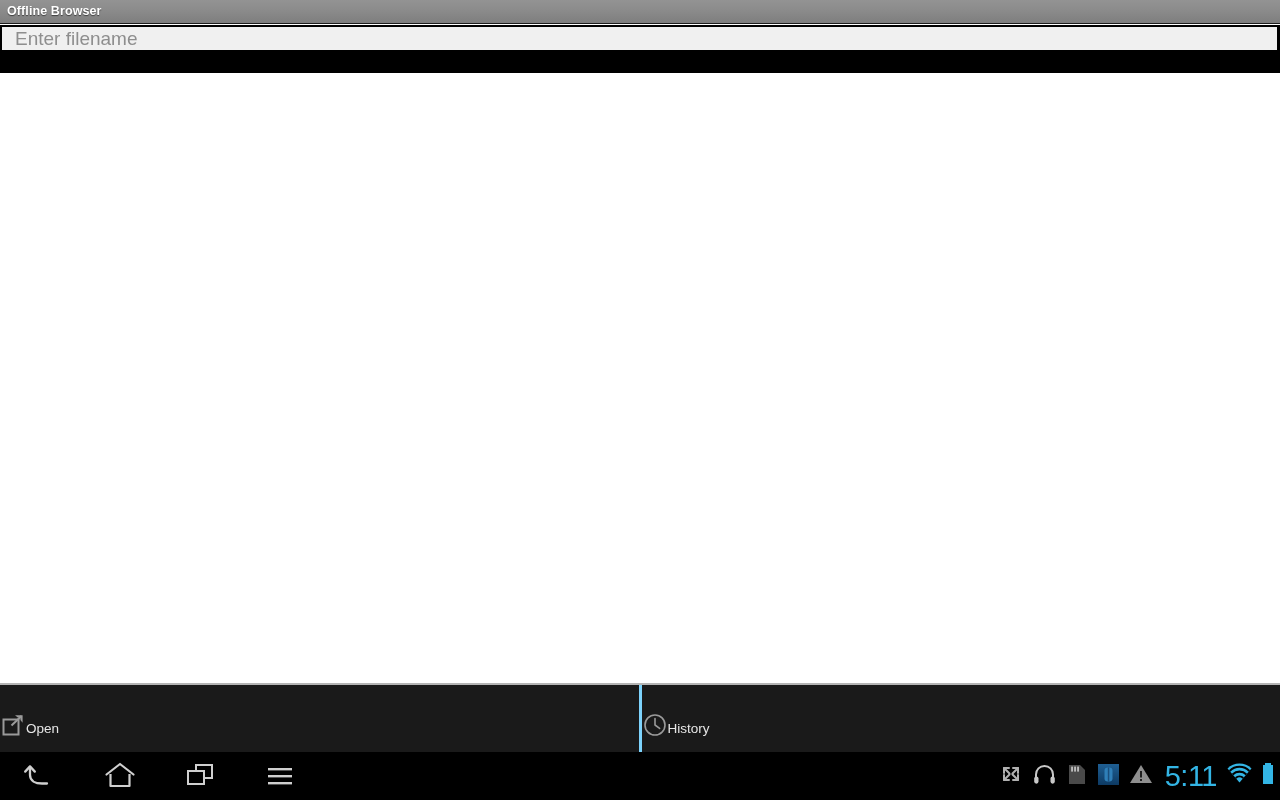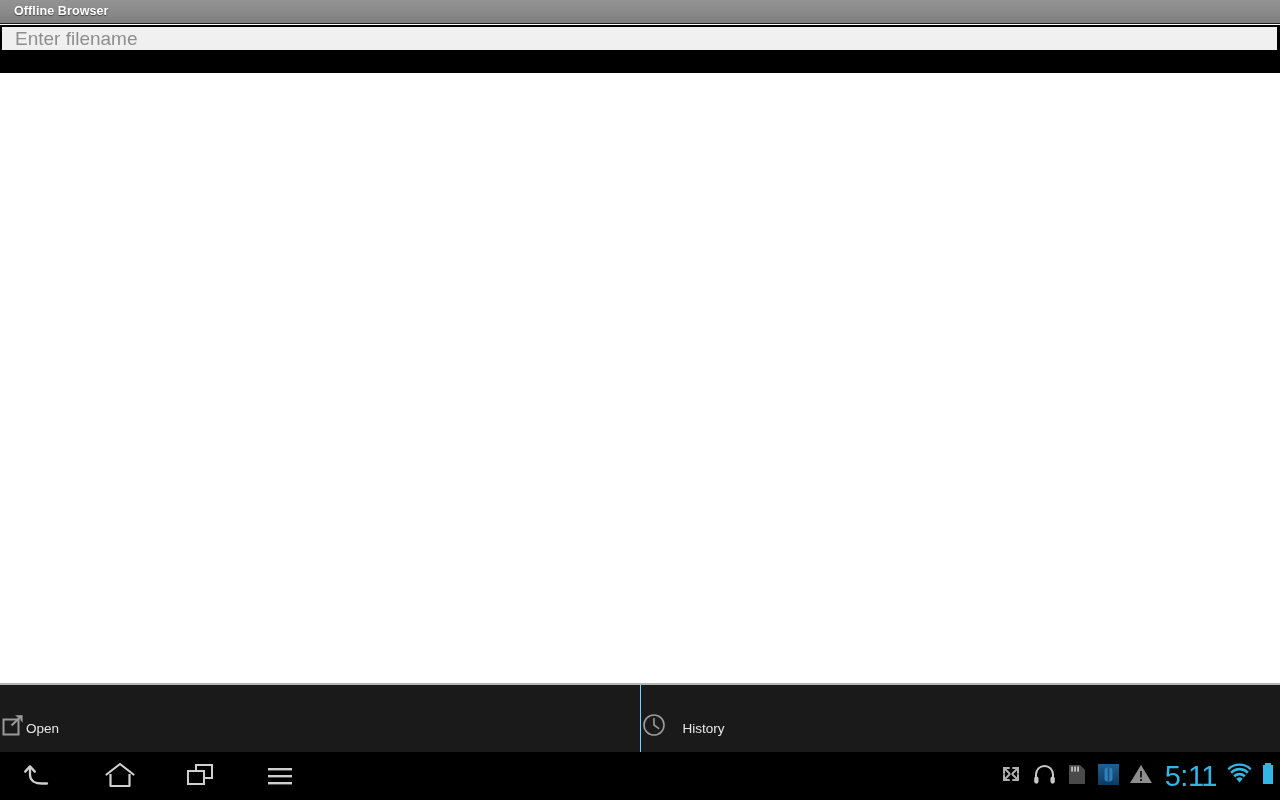--- a/index.html
+++ b/index.html
@@ -28,21 +28,21 @@
     background: linear-gradient(to bottom, #939393 0%, #8b8b8b 45%, #7e7e7e 100%);
     border-bottom: 1px solid #1d1d1d;
     box-sizing: border-box;
     display: flex;
     align-items: center;
   }
   .title-text {
     color: #ffffff;
     font-size: 12.5px;
     font-weight: bold;
-    padding-left: 14px;
+    padding-left: 7px;
     letter-spacing: 0.1px;
     text-shadow: 0 1px 1px rgba(0,0,0,0.55);
     line-height: 1;
   }
 
   
   .input-frame {
     position: absolute;
     left: 0; top: 25px;
     width: 1280px;
@@ -93,21 +93,21 @@
   .tb-item {
     flex: 1 1 0;
     position: relative;
     display: flex;
     flex-direction: row;
     align-items: center;
     justify-content: flex-start;
     padding-top: 13px;
     box-sizing: border-box;
   }
-  .tb-item + .tb-item { border-left: 1px solid #7dd3fc; gap: 16px; }
+  .tb-item + .tb-item { border-left: 3px solid #7dd3fc; }
   .tb-icon {
     width: 26px;
     height: 26px;
     display: block;
   }
   .tb-label {
     margin-top: 7px;
     color: #e6e6e6;
     font-size: 13.5px;
     line-height: 1;

